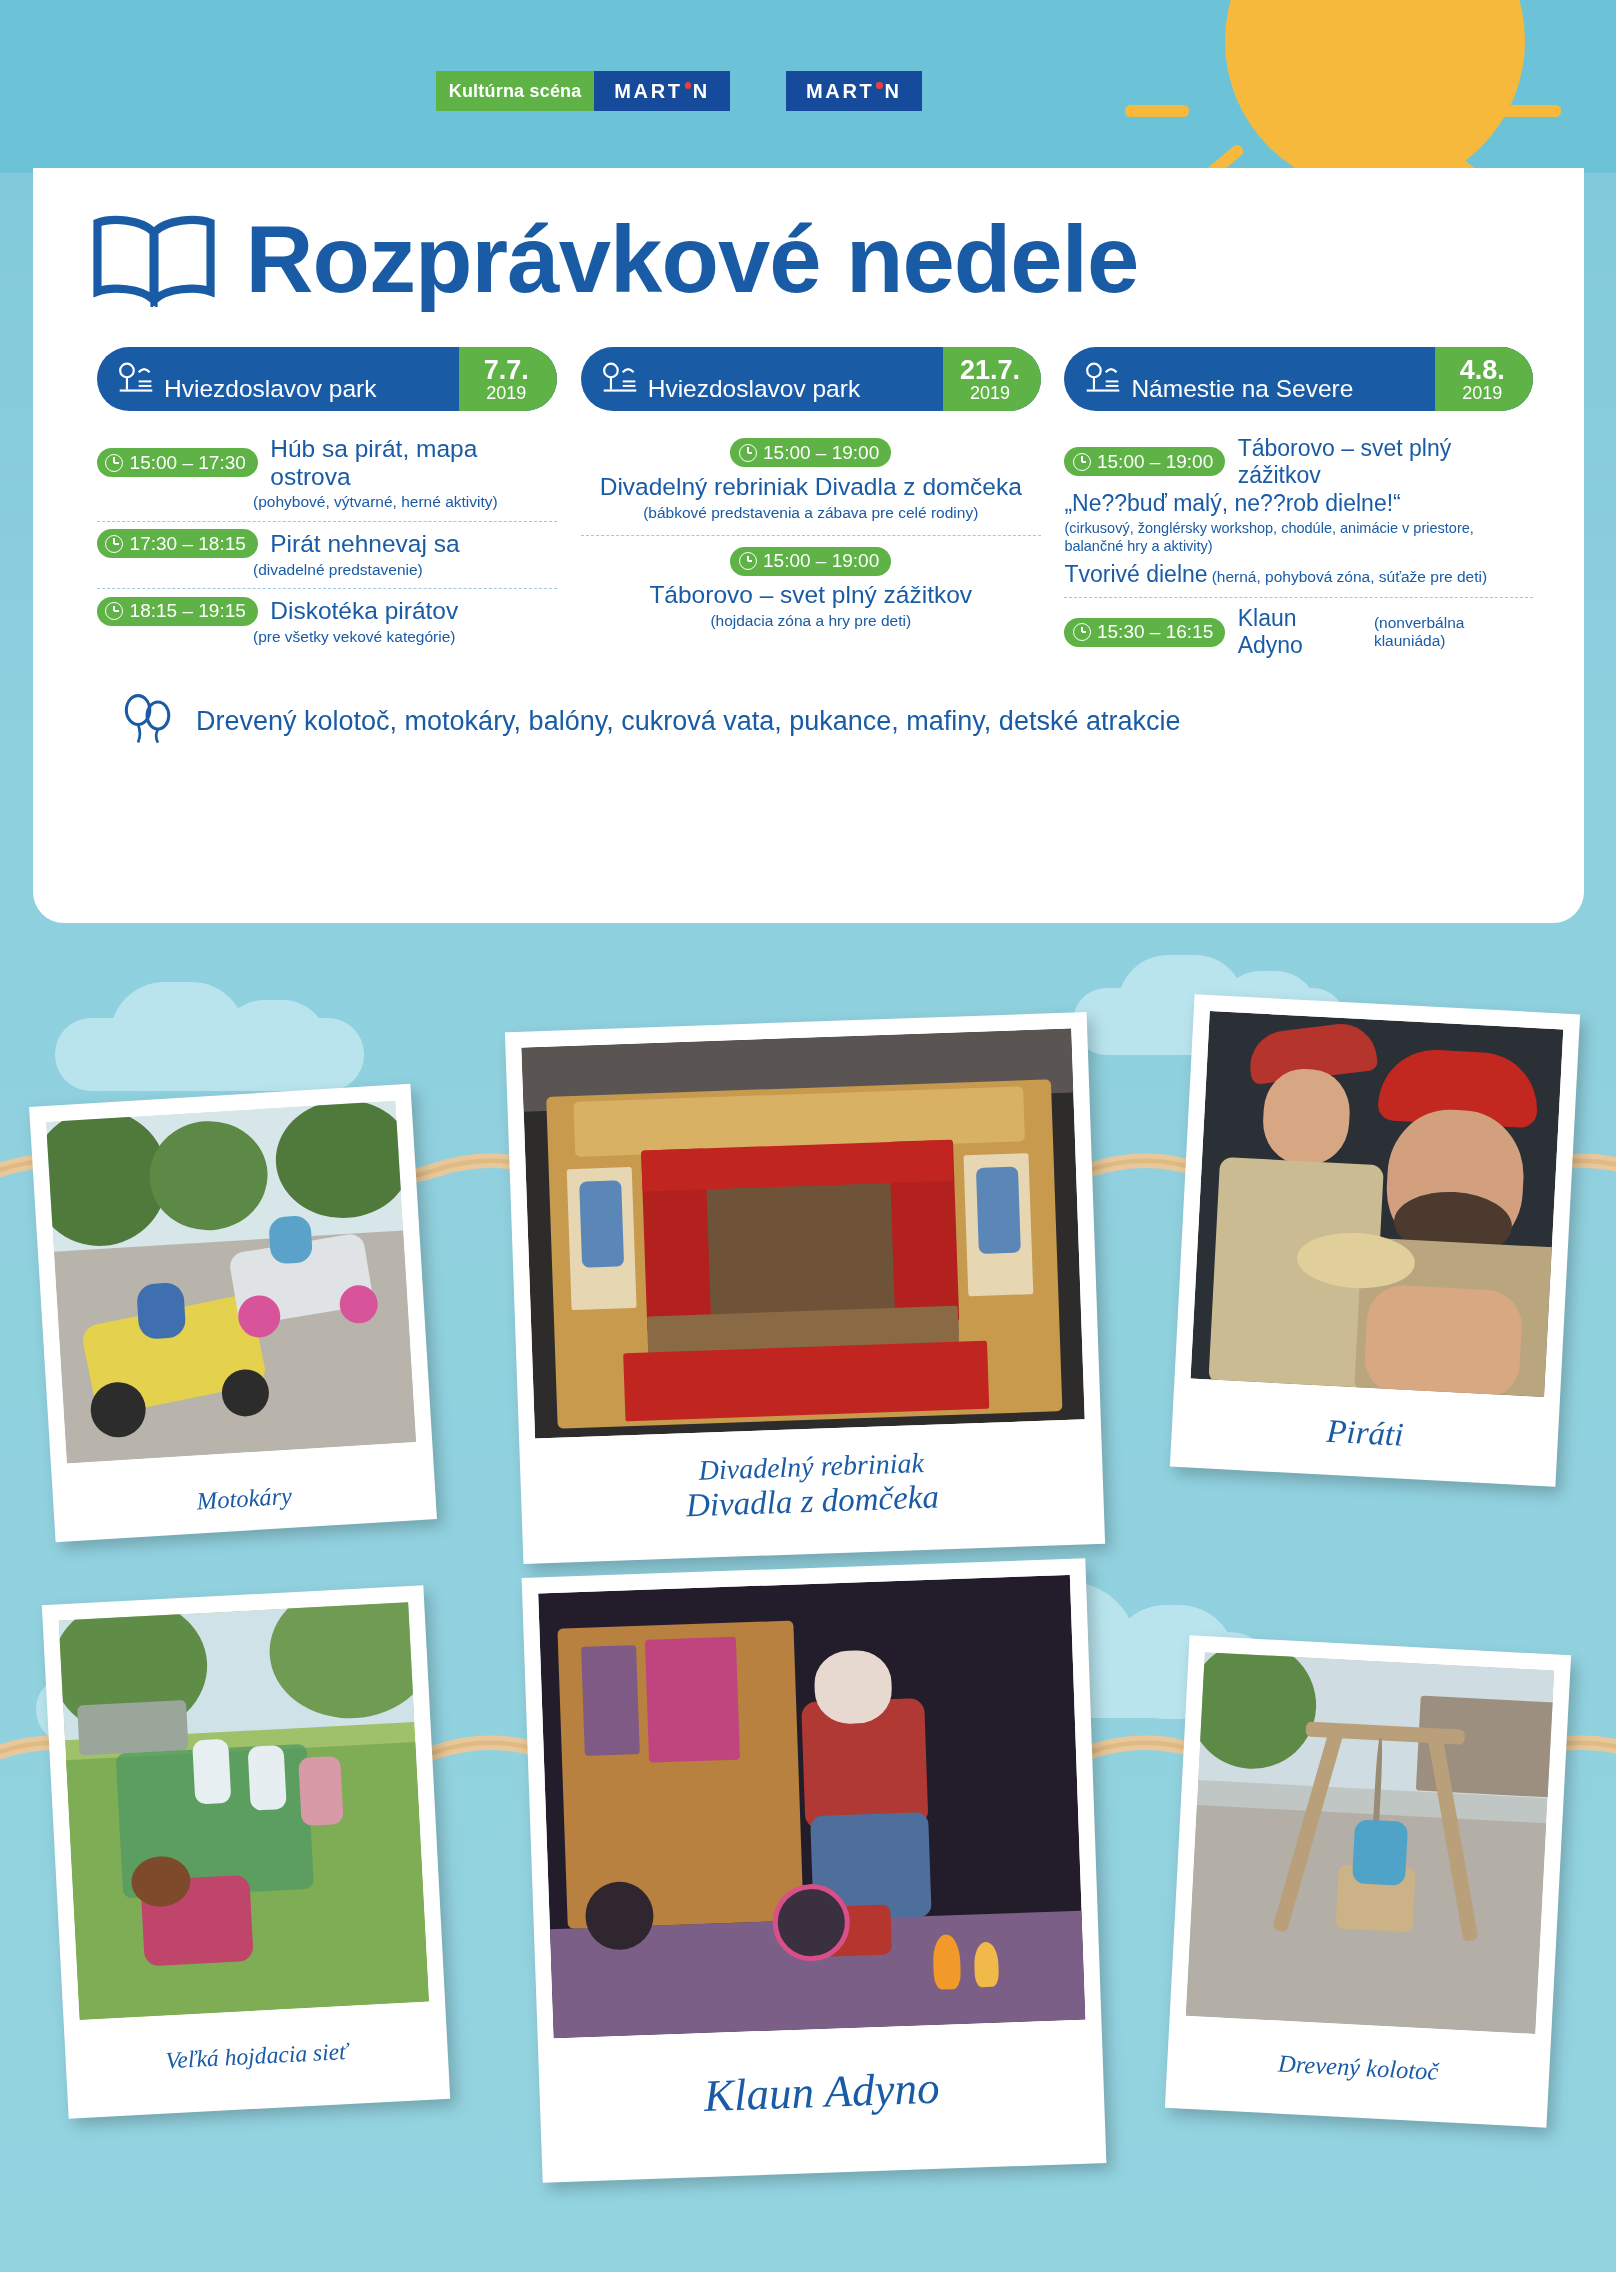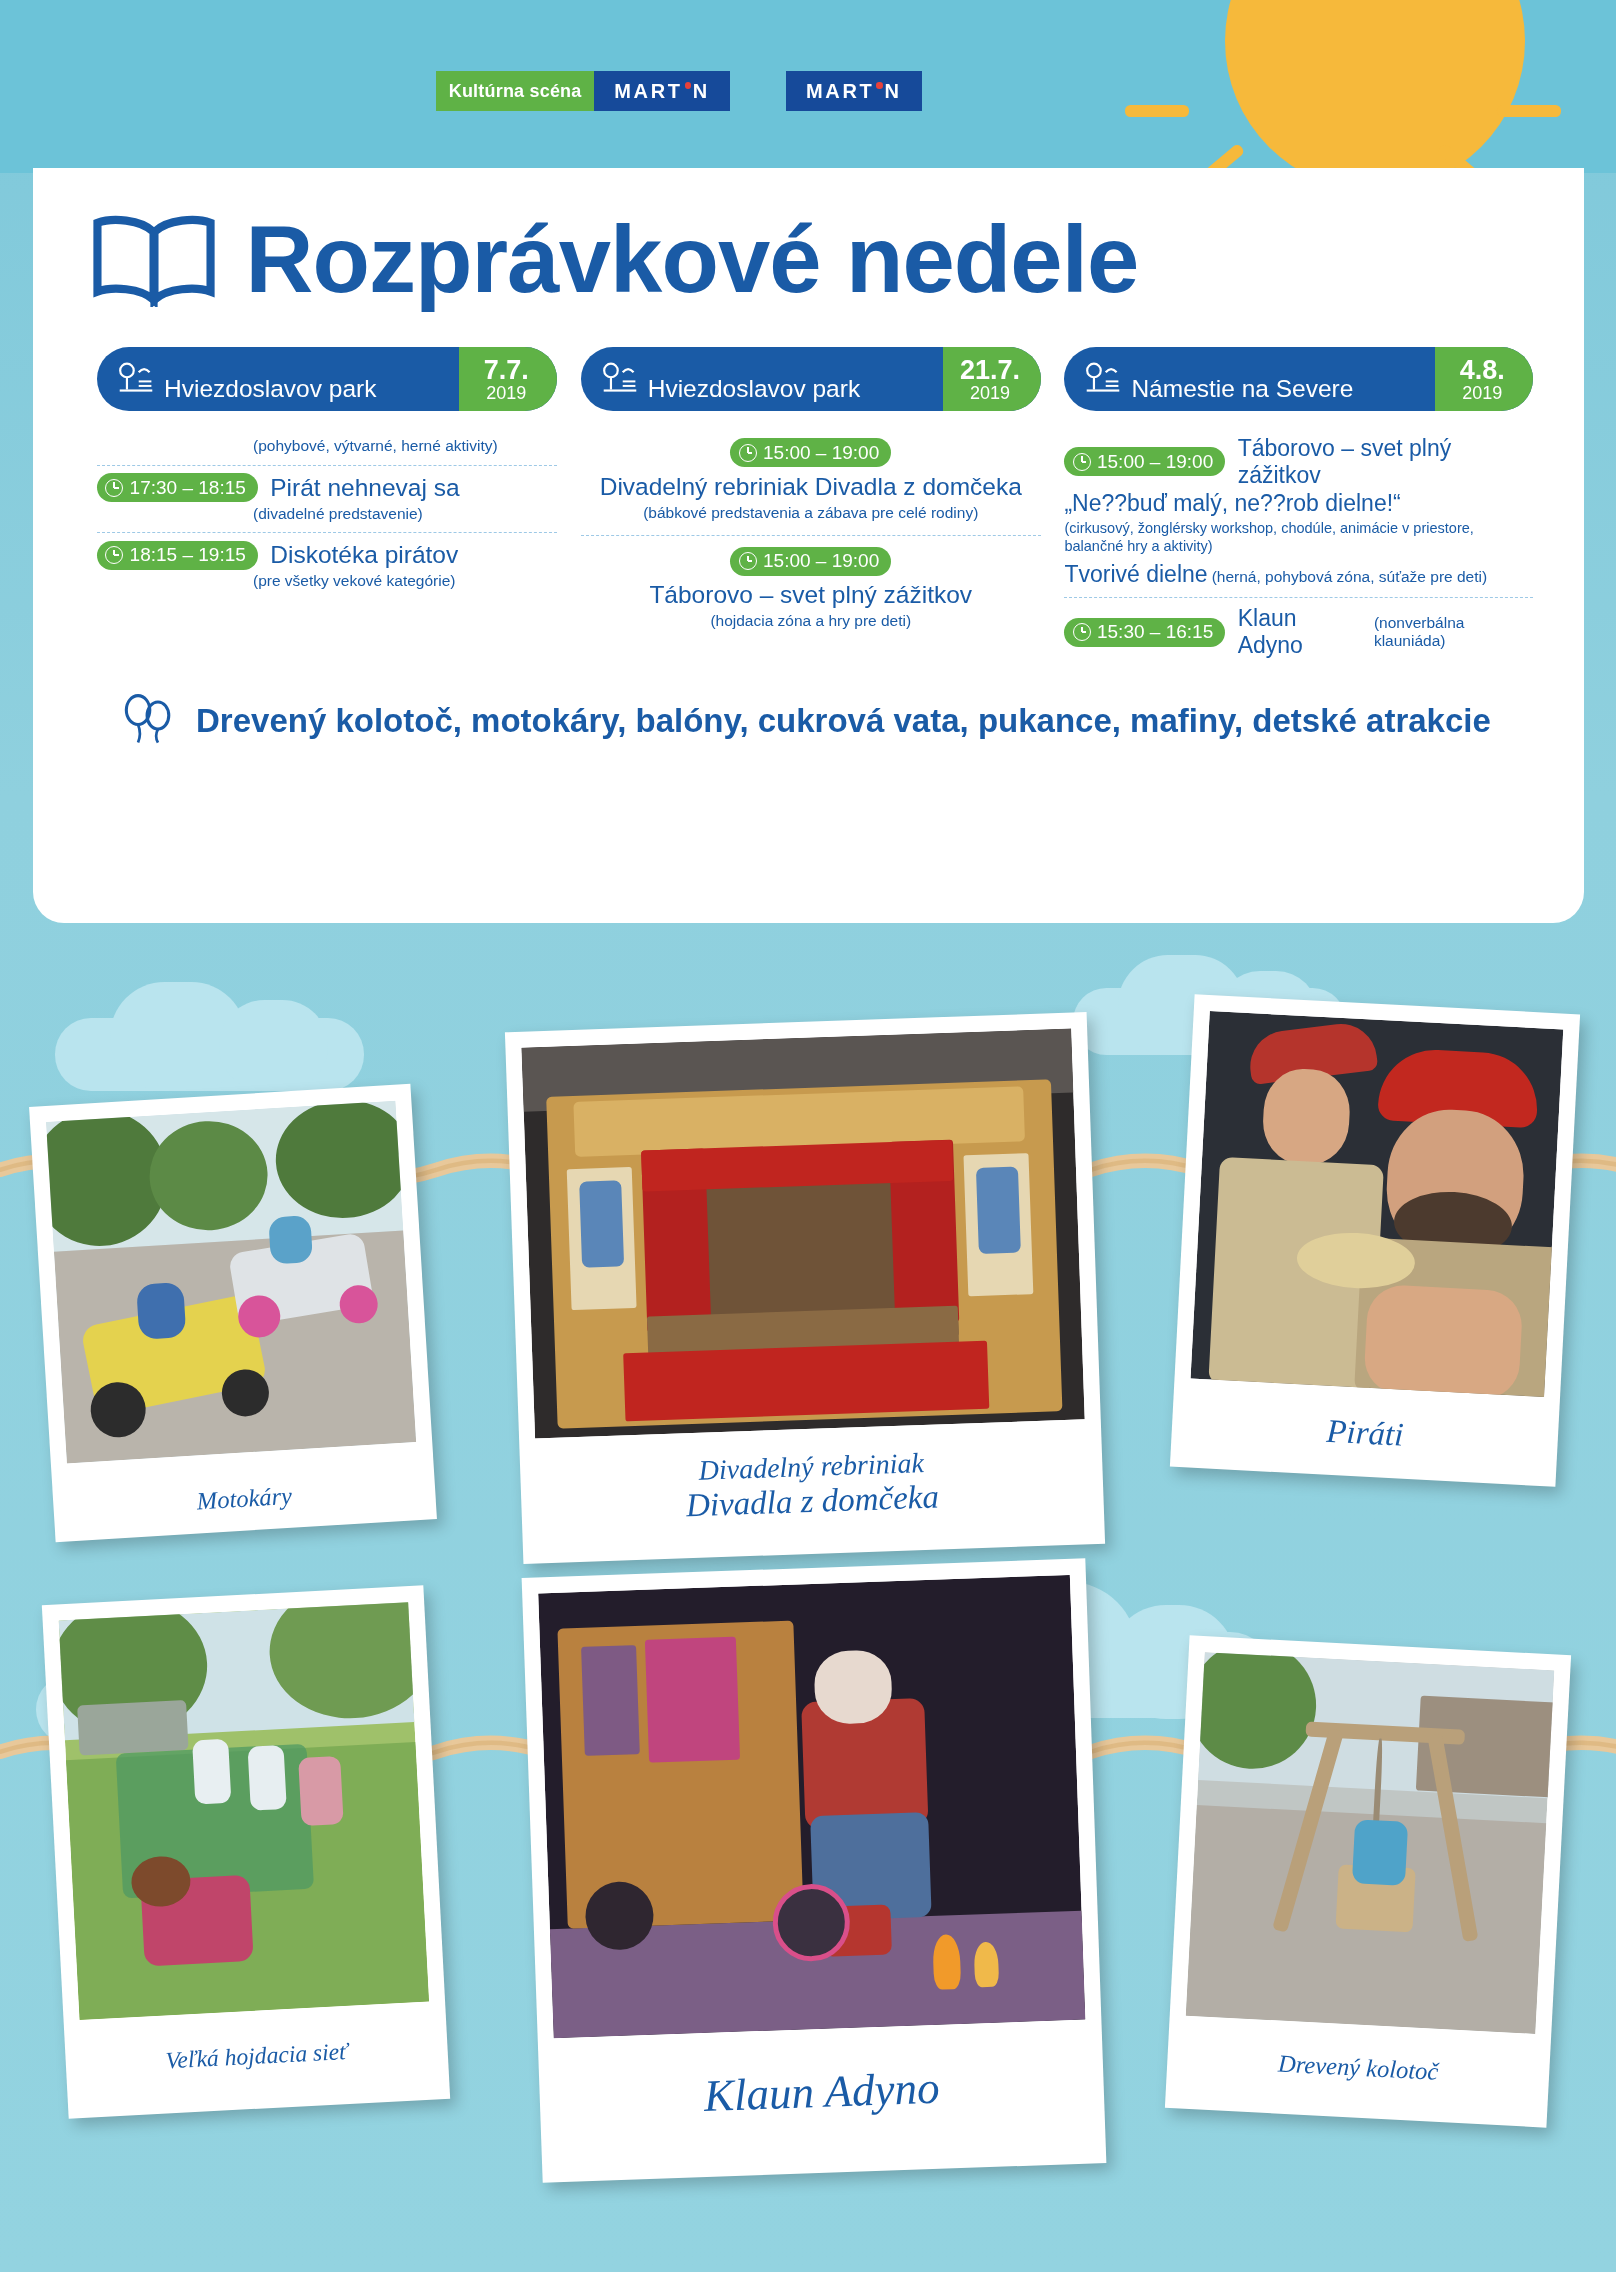--- a/index.html
+++ b/index.html
@@ -114,21 +114,21 @@
   .ev-inline-sub { color: #1a5ba6; font-size: 15.5px; }
   .col.c2 .events { text-align: center; }
   .col.c2 .ev-head { justify-content: center; }
   .col.c2 .event { padding: 11px 0 12.7px 0; }
   .col.c3 .ev-title { font-size: 23px; }
   .col.c3 .ev-sub { font-size: 14.5px; }
   .quote { color: #1a5ba6; font-size: 23px; margin-top: 1.8px; }
   .extra {
     display: flex; align-items: center; gap: 20px; padding: 23.6px 0 0 87px;
   }
-  .extra-text { color: #1a5ba6; font-size: 33px; font-weight: bold; }
+  .extra-text { color: #1a5ba6; font-size: 27px; }
   
   .rope { position: absolute; left: 0; width: 1616px; height: 23.6px; }
   .rope svg { display: block; }
   .cloudwrap { position: absolute; }
   .cloudwrap div { position: absolute; background: #bfe6ef; border-radius: 91px; }
   
   .photos { position: absolute; top: 927px; left: 0; width: 1616px; height: 1346px; }
   .polaroid {
     position: absolute; background: #fff; padding: 16.4px 16.4px 0 16.4px;
     box-shadow: 5.5px 7.3px 14.5px rgba(0,0,0,.22);
@@ -204,20 +204,27 @@
             </svg>
           </span>
           <span class="venue-name">Hviezdoslavov park</span>
           <span class="venue-date">
             <span class="d">7.7.</span>
             <span class="y">2019</span>
           </span>
         </div>
         <div class="events">
           <div class="event">
+            <div class="ev-head">
+              <span class="time-pill">
+                  <span class="clock"></span>
+                  <span>15:00 – 17:30</span>
+                </span>
+              <span class="ev-title">Húb sa pirát, mapa ostrova</span>
+            </div>
             <div class="ev-sub" style="padding-left:156px;">(pohybové, výtvarné, herné aktivity)</div>
           </div>
           <div class="event">
             <div class="ev-head">
               <span class="time-pill">
                   <span class="clock"></span>
                   <span>17:30 – 18:15</span>
                 </span>
               <span class="ev-title">Pirát nehnevaj sa</span>
             </div>

